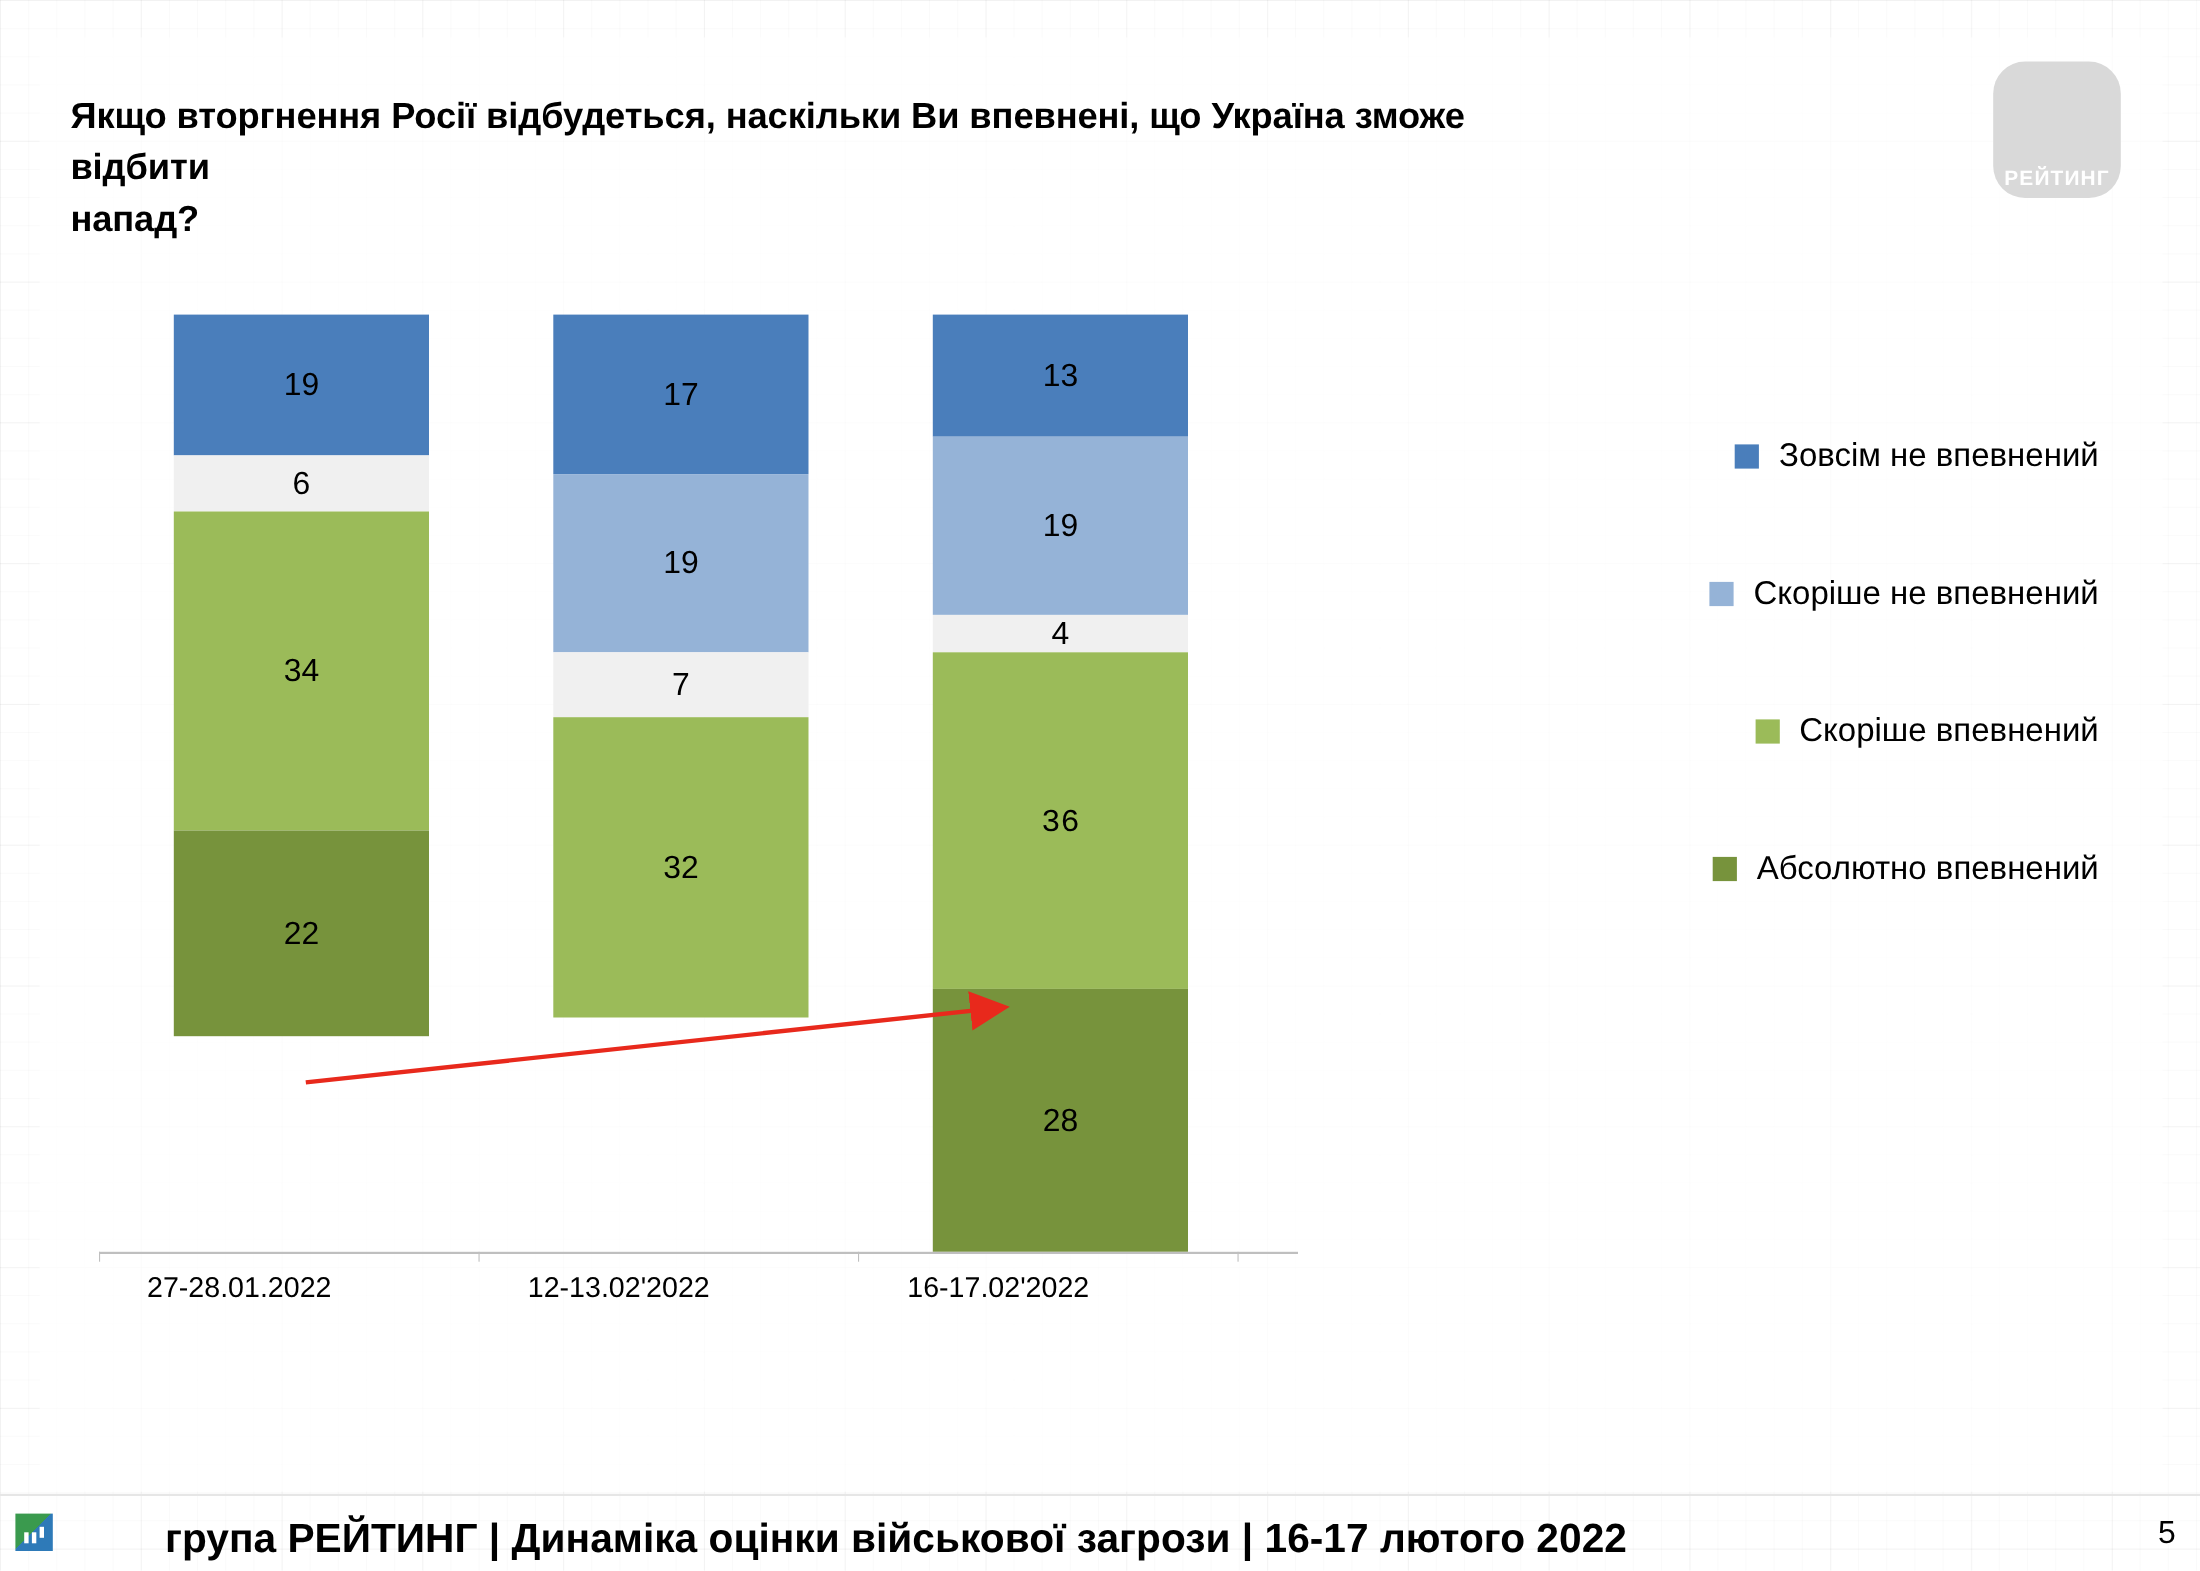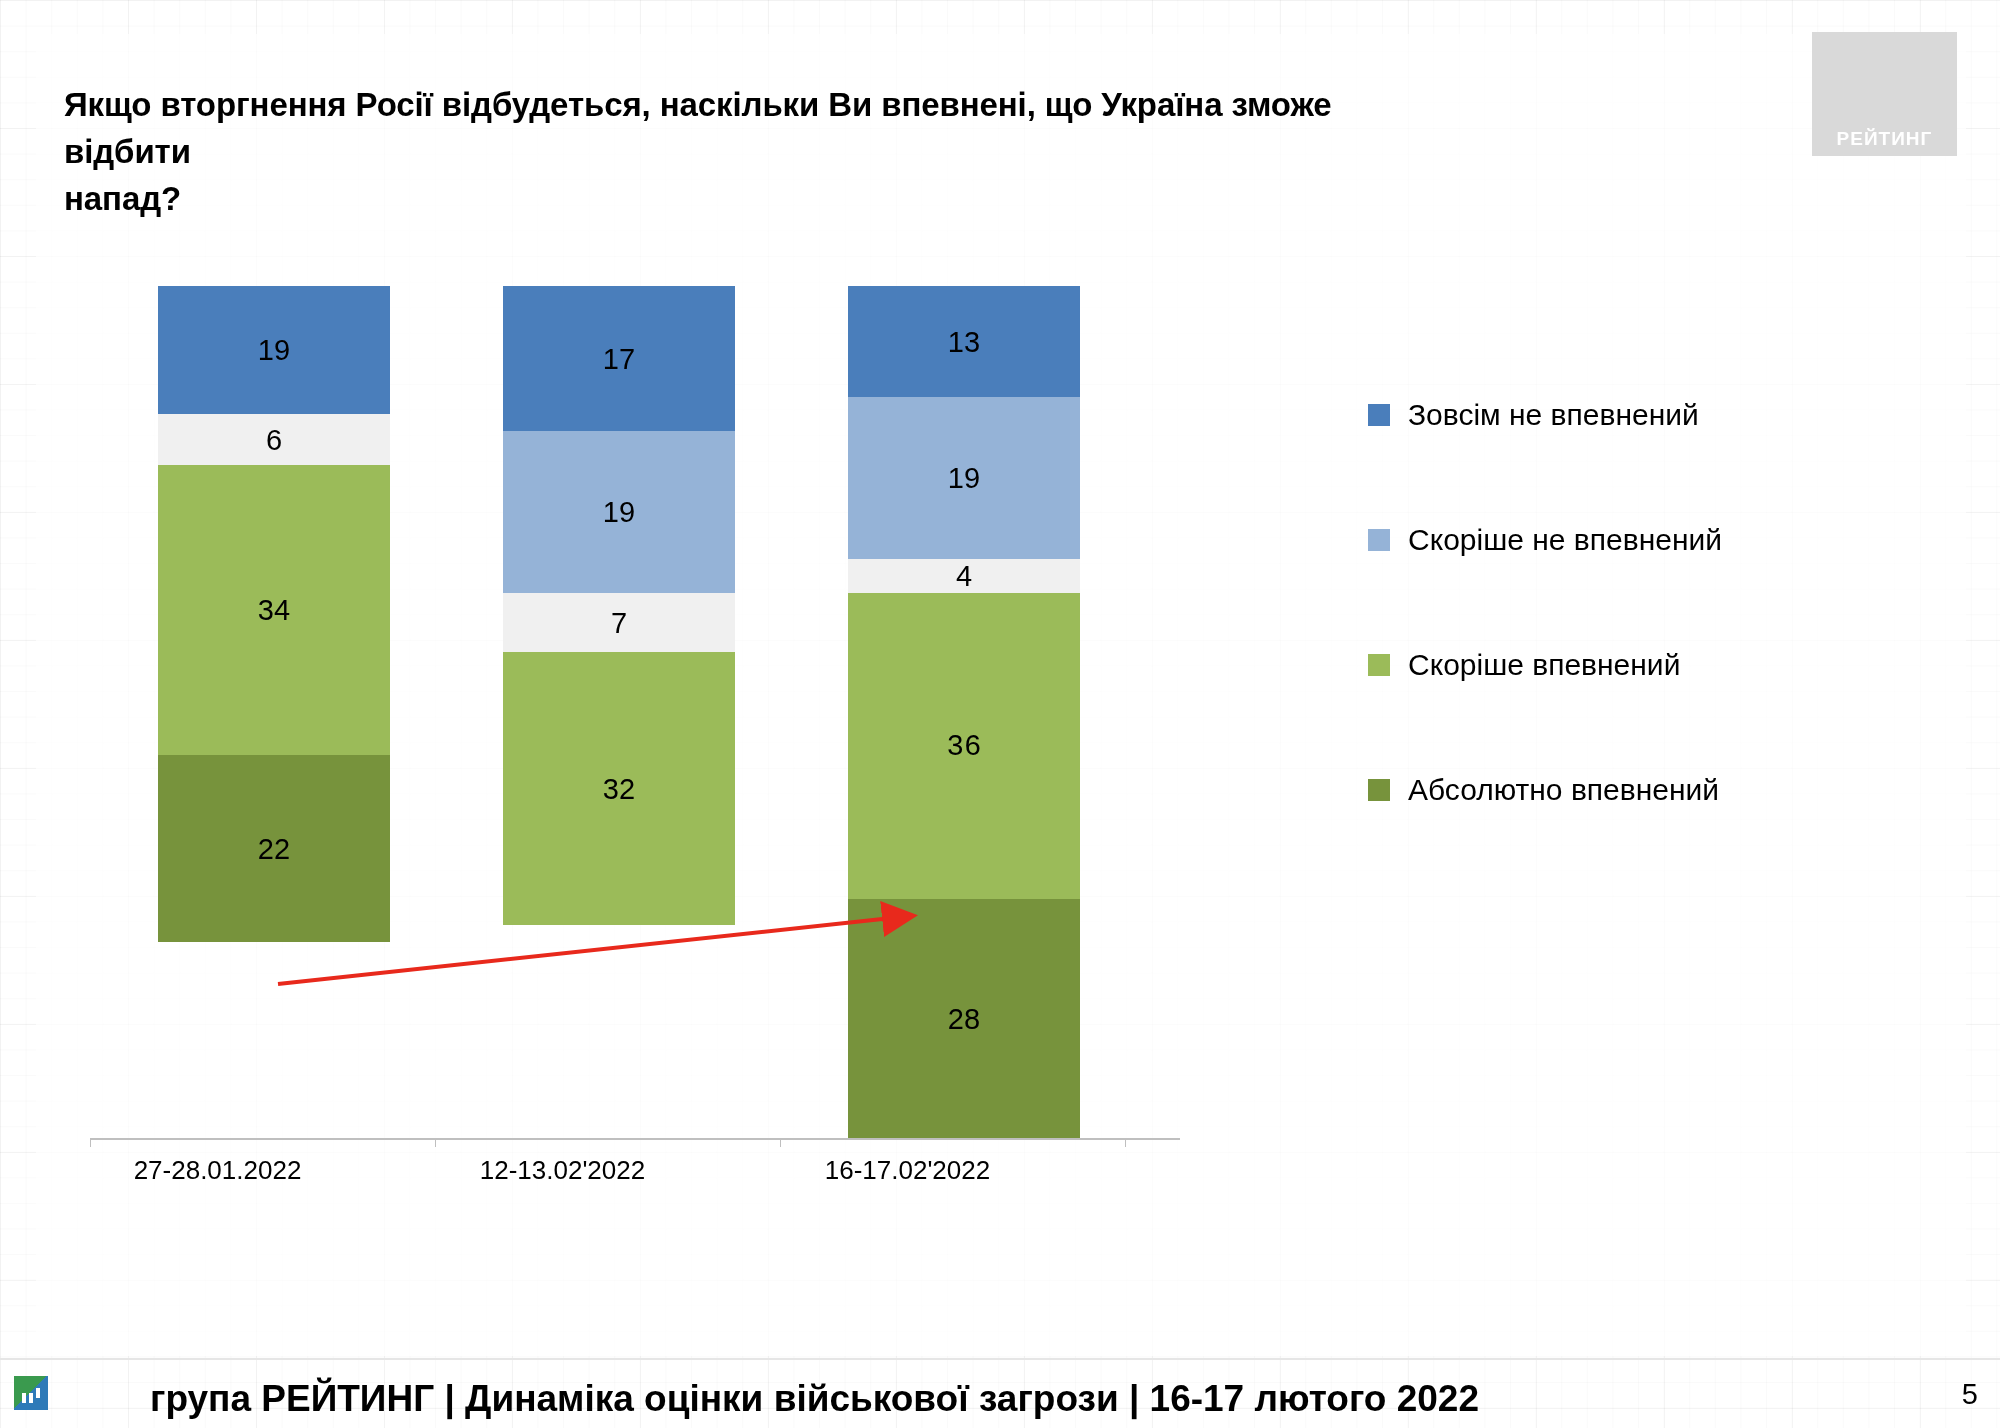--- a/index.html
+++ b/index.html
@@ -37,27 +37,28 @@
     font-size: 33px;
     font-weight: bold;
     line-height: 1.42;
     color: #000000;
     letter-spacing: -0.1px;
   }
 
   
   #logo {
     position: absolute;
-    left: 1812px; top: 32px;
-    width: 145px; height: 124px;
+    left: 1812px; top: 56px;
+    width: 116px; height: 124px;
     background: #d9d9d9;
     display: flex;
     align-items: flex-end;
     justify-content: center;
     padding-bottom: 6px;
+    border-radius: 29px;
   }
   #logo-text {
     color: #ffffff;
     font-size: 19px;
     font-weight: bold;
     letter-spacing: 1px;
   }
 
   
   #plot {
@@ -122,20 +123,21 @@
   
   #legend {
     position: absolute;
     left: 1368px; top: 352px;
     width: 540px;
   }
   .legend-item {
     display: flex;
     align-items: center;
     height: 125px;
+    justify-content: flex-end;
   }
   .legend-swatch {
     width: 22px; height: 22px;
     flex: 0 0 22px;
     margin-right: 18px;
   }
   .legend-label {
     font-size: 30px;
     color: #000000;
     white-space: nowrap;

